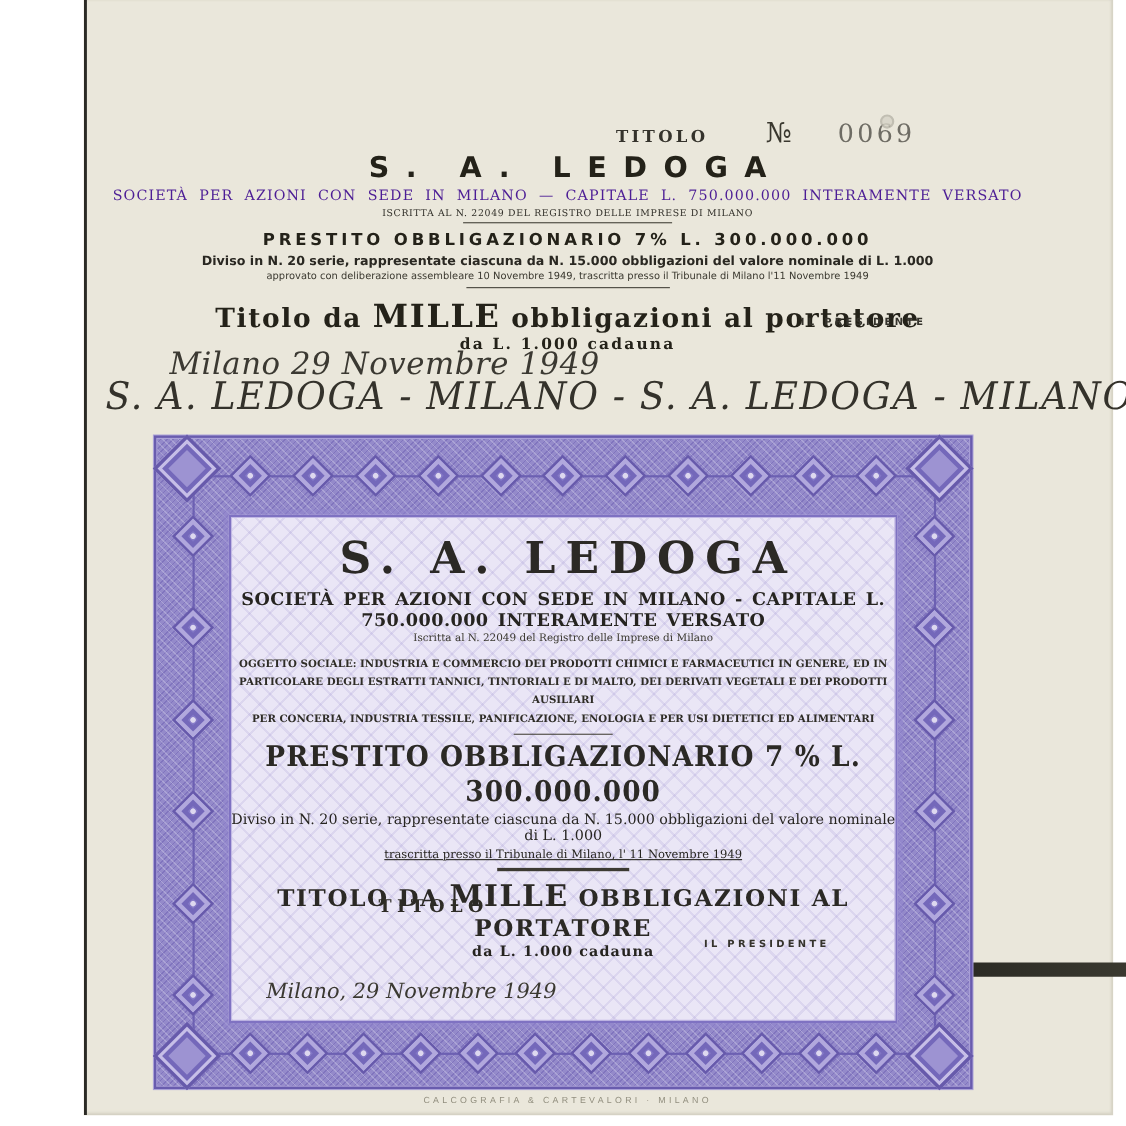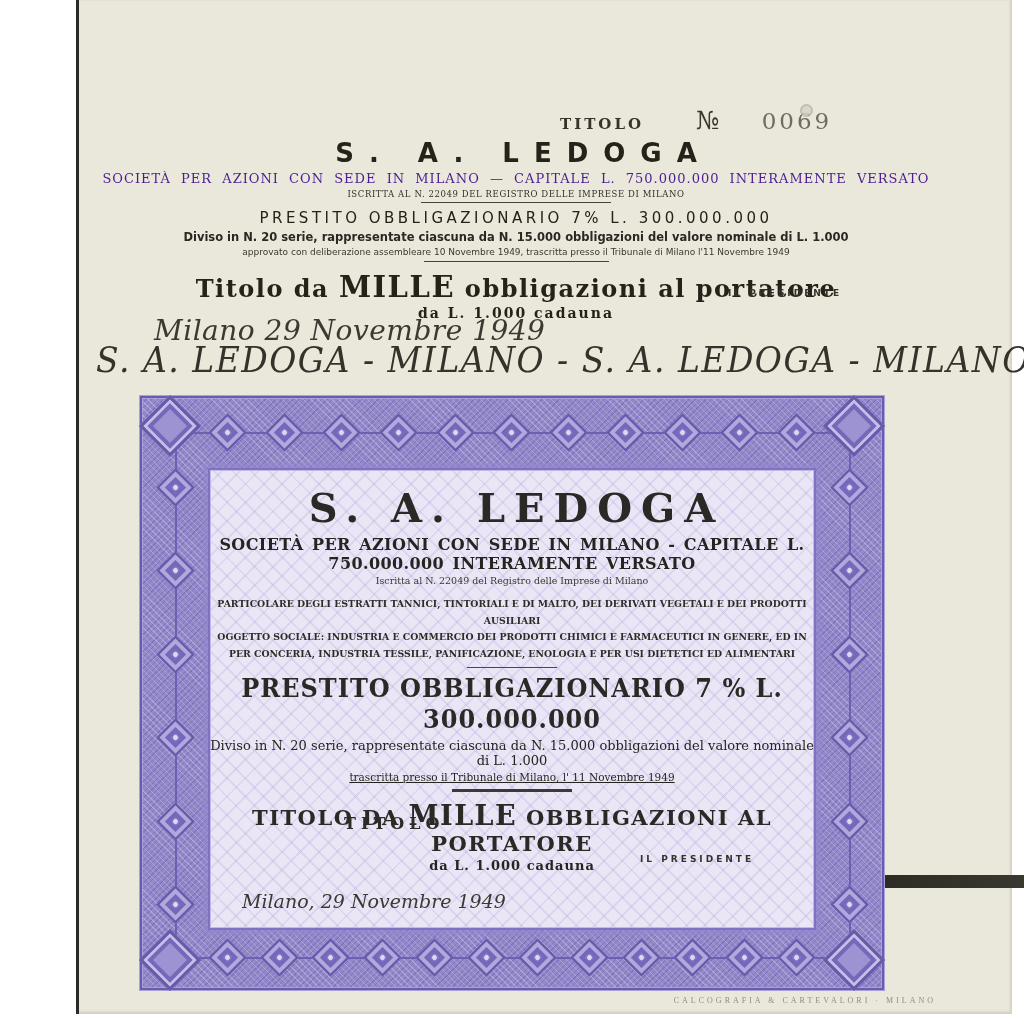--- a/index.html
+++ b/index.html
@@ -26,21 +26,21 @@
                        font-family:"DejaVu Serif", serif; }
   #stamp-dot { position:absolute; left:800px; top:104px; width:13px; height:13px; border-radius:50%;
                border:2px solid #b7b4a8; background:#d6d3c6; opacity:.8; }
 
   #header-block { position:absolute; left:96px; top:138px; width:840px; text-align:center; }
   .h-company { font-family:"DejaVu Sans", sans-serif; font-weight:bold; font-size:26px;
                letter-spacing:15px; text-indent:15px; color:#242219; }
   .h-info { font-size:13px; letter-spacing:1px; word-spacing:5px; margin-top:3px; color:#4c1d95; }
   .h-reg { font-size:8.5px; letter-spacing:0.6px; margin-top:3px; color:#32302a; }
   .h-rule1 { width:190px; height:1px; background:#45433a; margin:3px auto 6px auto; }
-  .h-loan { font-family:"DejaVu Sans", sans-serif; font-weight:normal; font-size:15px;
+  .h-loan { font-family:"DejaVu Sans", sans-serif; font-weight:bold; font-size:15px;
             letter-spacing:3.5px; color:#242219; }
   .h-loan-detail { font-family:"DejaVu Sans", sans-serif; font-weight:bold; font-size:11.5px;
                    margin-top:3px; color:#2a2822; }
   .h-loan-approval { font-family:"DejaVu Sans", sans-serif; font-size:9px; margin-top:3px; color:#3a382f; }
   .h-rule2 { width:185px; height:1px; background:#45433a; margin:4px auto 8px auto; }
   .h-title-line { font-weight:bold; font-size:24px; letter-spacing:1.5px; color:#242219; }
   .h-title-line .emph { font-size:29px; }
   .h-denom { font-weight:bold; font-size:14px; letter-spacing:2px; margin-top:1px; color:#242219; }
   #h-presidente { position:absolute; left:728px; top:288px; font-family:"DejaVu Sans", sans-serif;
                   font-weight:bold; font-size:9px; letter-spacing:3px; color:#35332c; }
@@ -106,22 +106,22 @@
   .c-title-line .emph { font-size:27px; }
   .c-denom { font-weight:bold; font-size:13px; letter-spacing:1px; margin-top:2px; }
   #c-titolo { position:absolute; left:134px; top:344px; font-size:16px; letter-spacing:5px;
               font-weight:bold; color:#2e2c26; }
   #c-presidente { position:absolute; left:430px; top:384px; font-family:"DejaVu Sans", sans-serif;
                   font-weight:bold; font-size:9px; letter-spacing:3px; color:#35332c; }
   #c-date { position:absolute; left:32px; top:420px; font-style:italic; font-size:19px;
             color:#3b3932; }
 
   
-  #printer-line { position:absolute; left:96px; top:996px; width:840px; text-align:right;
-                  font-family:Liberation Serif, serif; font-size:8px; letter-spacing:3px;
+  #printer-line { position:absolute; left:96px; top:996px; width:840px; text-align:center;
+                  font-family:Liberation Sans, sans-serif; font-size:8px; letter-spacing:3px;
                   color:#918e7e; }
 </style>
 </head>
 <body>
 
 <div id="stage">
   <div id="paper"></div>
   <div id="bottom-shadow"></div>
 
   <div id="titolo-row">
@@ -194,22 +194,22 @@
     <div class="corner tl"></div>
     <div class="corner tr"></div>
     <div class="corner bl"></div>
     <div class="corner br"></div>
 
     <div id="panel">
       <div class="c-company">S. A. LEDOGA</div>
       <div class="c-info">SOCIETÀ PER AZIONI CON SEDE IN MILANO - CAPITALE L. 750.000.000 INTERAMENTE VERSATO</div>
       <div class="c-reg">Iscritta al N. 22049 del Registro delle Imprese di Milano</div>
       <div class="c-purpose">
+        <div>OGGETTO SOCIALE: INDUSTRIA E COMMERCIO DEI PRODOTTI CHIMICI E FARMACEUTICI IN GENERE, ED IN</div>
         <div>PARTICOLARE DEGLI ESTRATTI TANNICI, TINTORIALI E DI MALTO, DEI DERIVATI VEGETALI E DEI PRODOTTI AUSILIARI</div>
-        <div>OGGETTO SOCIALE: INDUSTRIA E COMMERCIO DEI PRODOTTI CHIMICI E FARMACEUTICI IN GENERE, ED IN</div>
         <div>PER CONCERIA, INDUSTRIA TESSILE, PANIFICAZIONE, ENOLOGIA E PER USI DIETETICI ED ALIMENTARI</div>
       </div>
       <div class="c-rule-sm"></div>
       <div class="c-loan">PRESTITO OBBLIGAZIONARIO 7 % L. 300.000.000</div>
       <div class="c-loan-detail">Diviso in N. 20 serie, rappresentate ciascuna da N. 15.000 obbligazioni del valore nominale di L. 1.000</div>
       <div class="c-approval2">trascritta presso il Tribunale di Milano, l' 11 Novembre 1949</div>
       <div class="c-rule-thick"></div>
       <div class="c-title-line"><span>TITOLO DA </span><span class="emph">MILLE</span><span> OBBLIGAZIONI AL PORTATORE</span></div>
       <div class="c-denom">da L. 1.000 cadauna</div>
       <div id="c-titolo">TITOLO</div>

